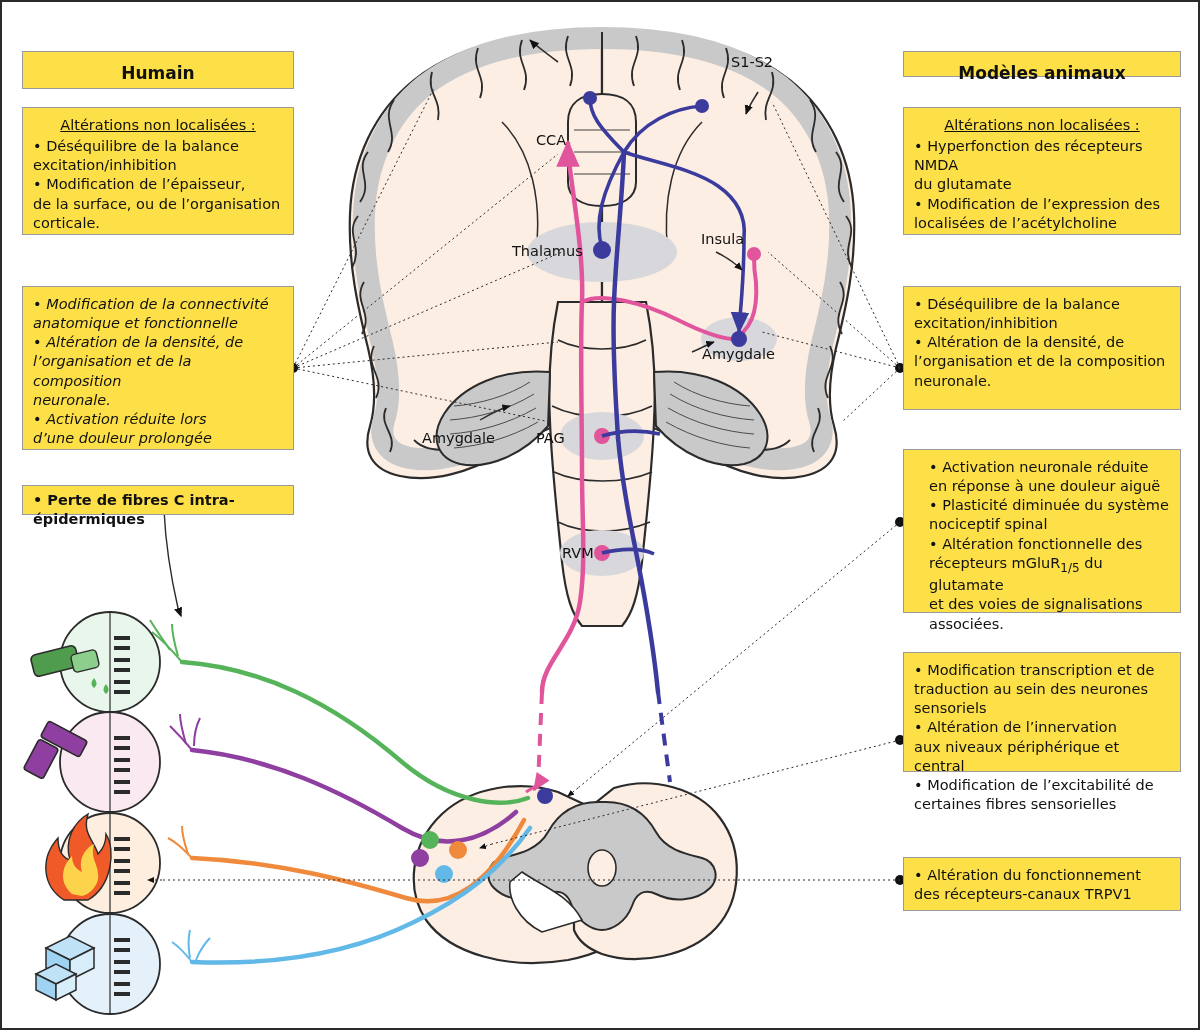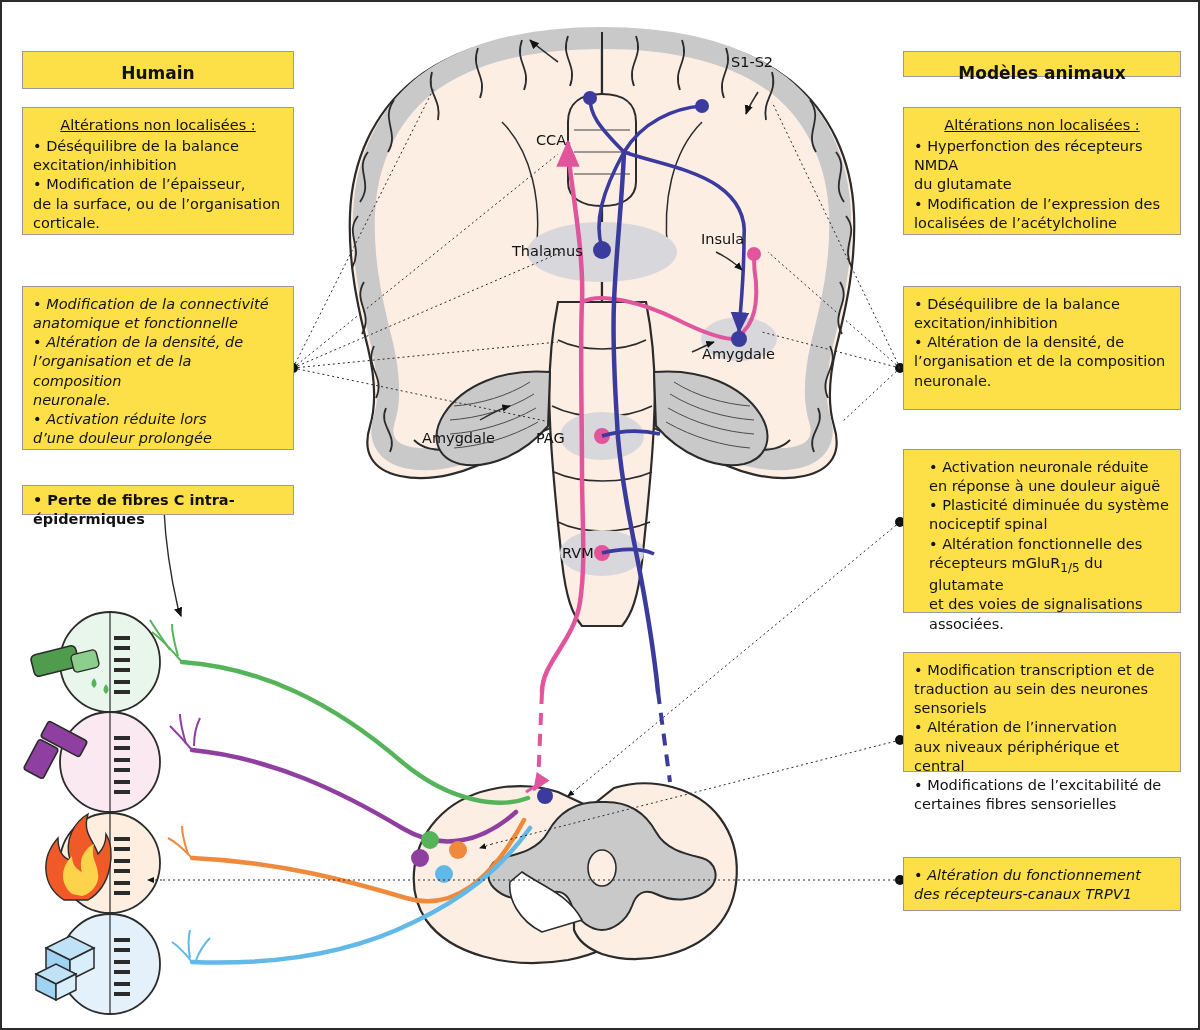--- a/index.html
+++ b/index.html
@@ -437,22 +437,22 @@
     <p>récepteurs mGluR<span class="sub">1/5</span> du glutamate</p>
     <p>et des voies de signalisations associées.</p>
   </div>
 
   <div class="box" style="left:901px; top:650px; width:278px; height:120px;">
     <p>• Modification transcription et de</p>
     <p>traduction au sein des neurones</p>
     <p>sensoriels</p>
     <p>• Altération de l’innervation</p>
     <p>aux niveaux périphérique et central</p>
-    <p>• Modifications de l’excitabilité de</p>
+    <p>• Modification de l’excitabilité de</p>
     <p>certaines fibres sensorielles</p>
   </div>
 
-  <div class="box" style="left:901px; top:855px; width:278px; height:54px;font-style:italic;">
+  <div class="box" style="left:901px; top:855px; width:278px; height:54px;">
     <p>• Altération du fonctionnement</p>
     <p>des récepteurs-canaux TRPV1</p>
   </div>
 
 </div>
 
 </body></html>

